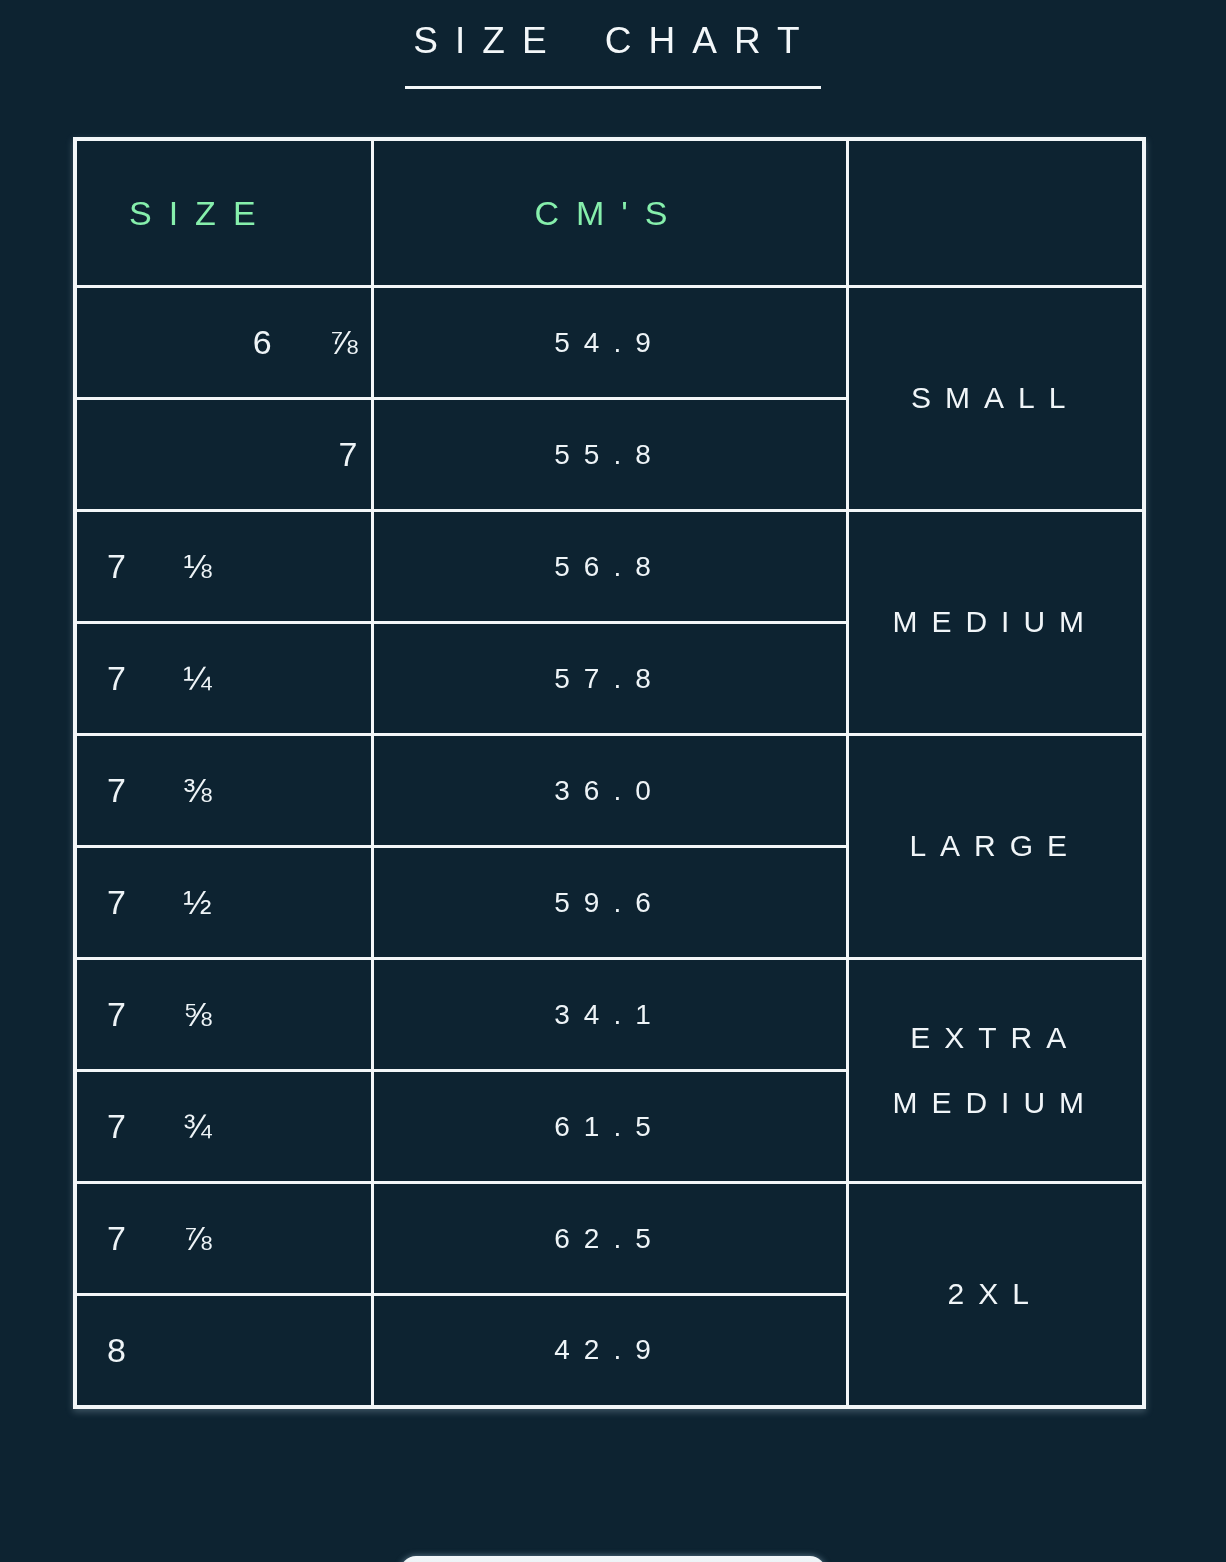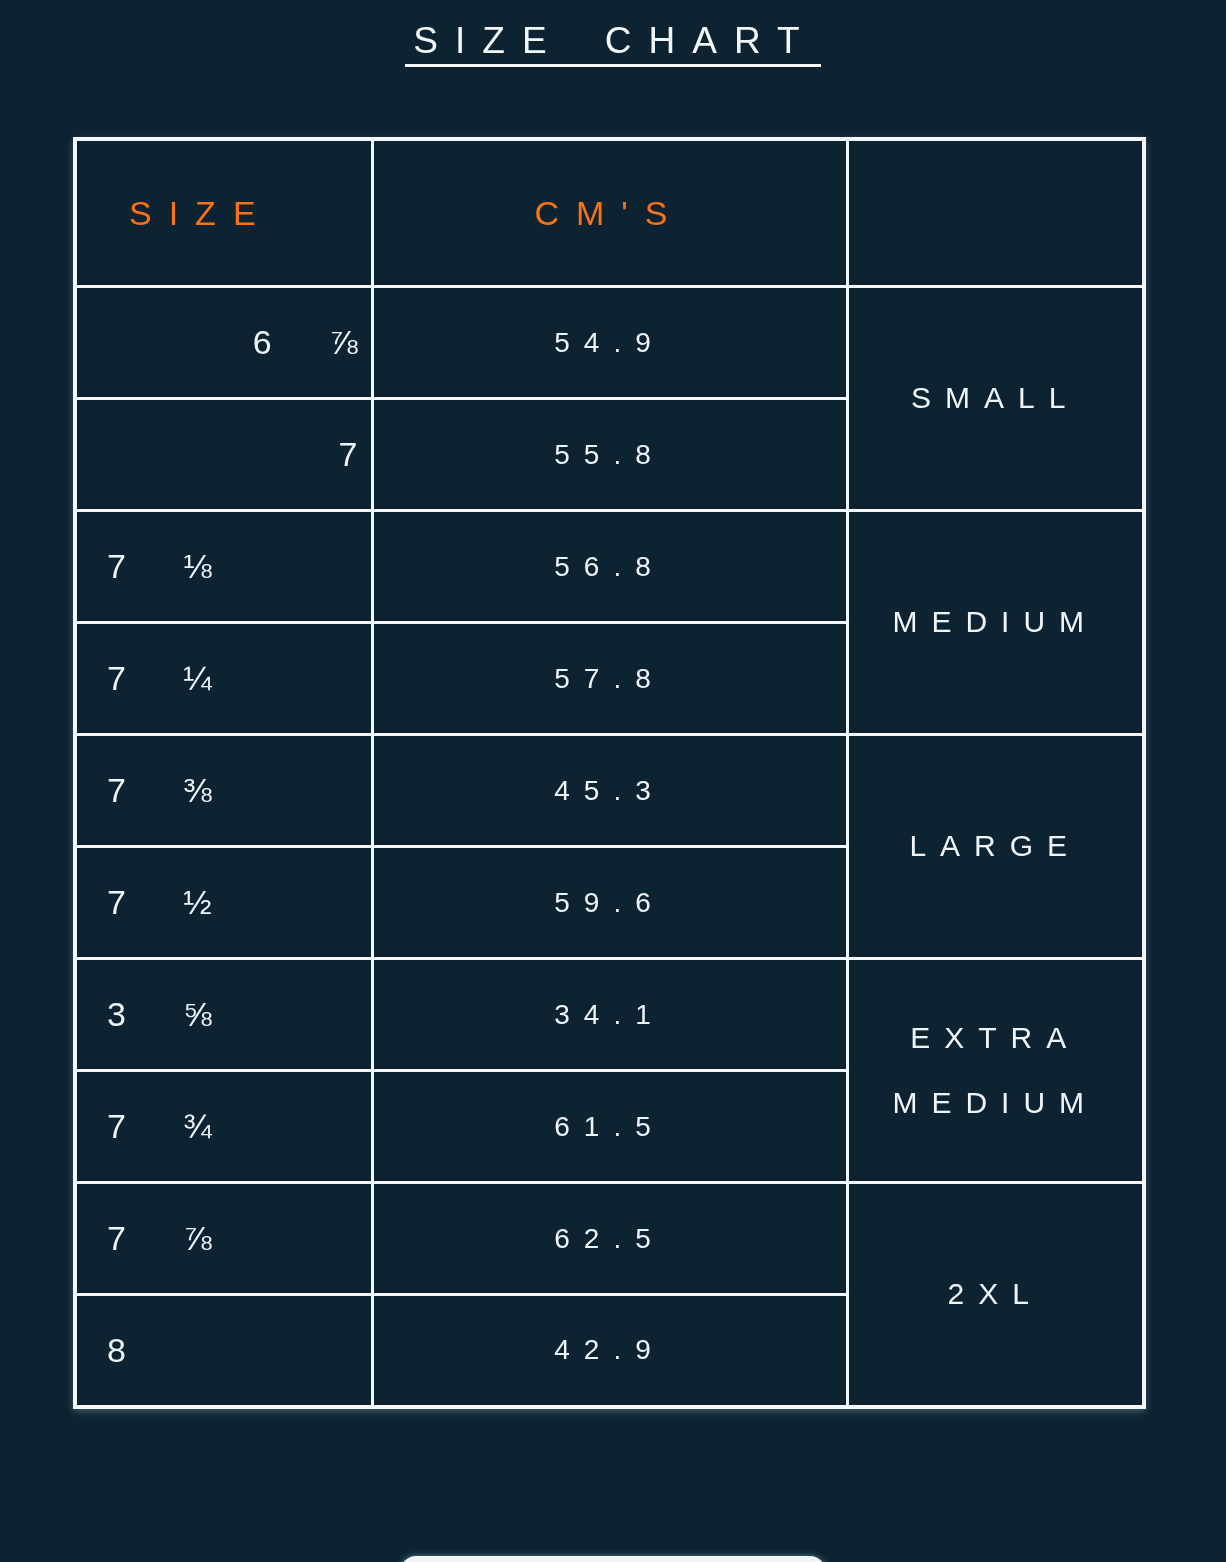--- a/index.html
+++ b/index.html
@@ -25,21 +25,21 @@
     text-align: center;
   }
   .title-text {
     display: inline-block;
     font-size: 37px;
     font-weight: 500;
     letter-spacing: 17px;
     word-spacing: 14px;
     color: #f3f7f9;
     border-bottom: 3px solid #f3f7f9;
-    padding: 0 4px 2px 8px;
+    padding: 0 4px 24px 8px;
     white-space: nowrap;
   }
 
   
   table.size-chart {
     position: absolute;
     left: 73px;
     top: 137px;
     border-collapse: collapse;
     table-layout: fixed;
@@ -51,21 +51,21 @@
     border: 3px solid #f2f6f8;
     background: #0d2331;
     vertical-align: middle;
     overflow: hidden;
   }
   tr.header-row th {
     height: 142px;
     font-weight: 500;
     font-size: 34px;
     letter-spacing: 17px;
-    color: #f97316;
+    color: #86efac;
   }
   th.col-head-size {
     text-align: left;
     padding-left: 52px;
   }
   th.col-head-cm {
     text-align: center;
   }
   tr.data-row {
     height: 112px;
@@ -146,30 +146,30 @@
     <td class="cm-cell">56.8</td>
     <td class="fit-cell" rowspan="2">MEDIUM</td>
   </tr>
   <tr class="data-row">
     <td class="size-cell">7 ¼</td>
     <td class="cm-cell">57.8</td>
   </tr>
 
   <tr class="data-row">
     <td class="size-cell">7 ⅜</td>
-    <td class="cm-cell">45.3</td>
+    <td class="cm-cell">36.0</td>
     <td class="fit-cell" rowspan="2">LARGE</td>
   </tr>
   <tr class="data-row">
     <td class="size-cell">7 ½</td>
     <td class="cm-cell">59.6</td>
   </tr>
 
   <tr class="data-row">
-    <td class="size-cell">3 ⅝</td>
+    <td class="size-cell">7 ⅝</td>
     <td class="cm-cell">34.1</td>
     <td class="fit-cell" rowspan="2">EXTRA MEDIUM</td>
   </tr>
   <tr class="data-row">
     <td class="size-cell">7 ¾</td>
     <td class="cm-cell">61.5</td>
   </tr>
 
   <tr class="data-row">
     <td class="size-cell">7 ⅞</td>

